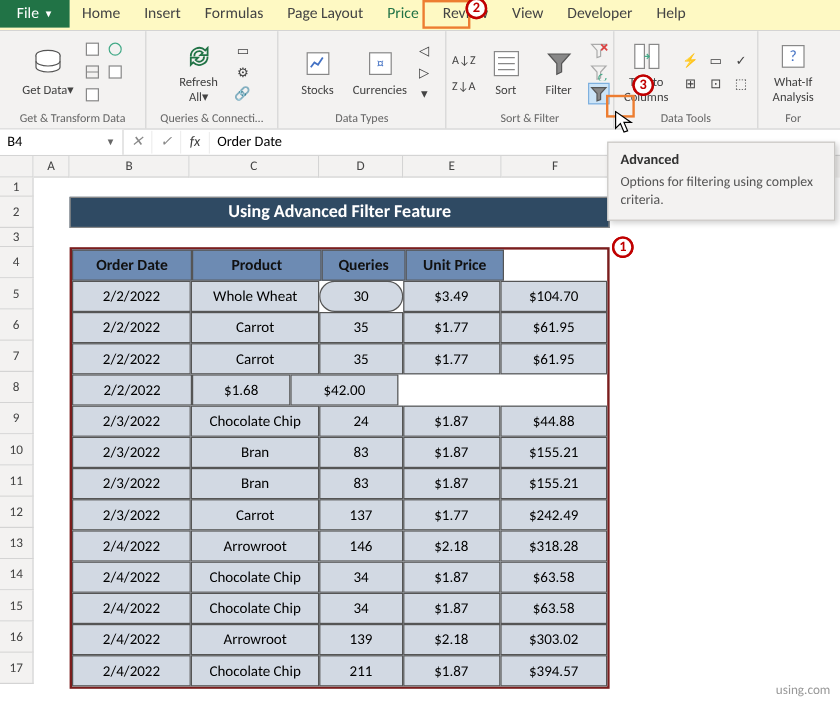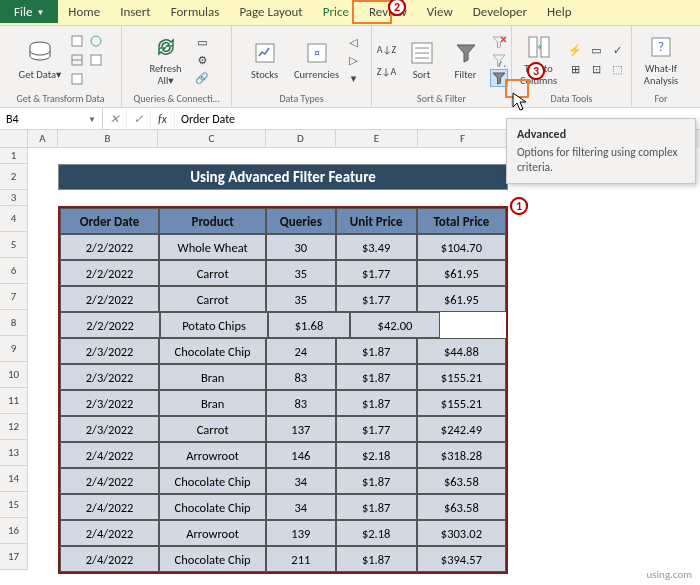--- a/index.html
+++ b/index.html
@@ -342,46 +342,44 @@
       <div class="title-bar" style="left:30px;top:16px;width:450px;height:26px;">
         <span>Using Advanced Filter Feature</span>
       </div>
 
       <div class="dtable" id="dtable" style="left:30px;top:58px;width:450px;">
         <div class="drow dhead">
           <div class="dcell" style="width:100px">Order Date</div>
           <div class="dcell" style="width:108px">Product</div>
           <div class="dcell" style="width:70px">Queries</div>
           <div class="dcell" style="width:82px">Unit Price</div>
-          <div class="dcell" style="width:90px">Total Price</div>
         </div>
       <div class="drow">
             <div class="dcell" style="width: 100px;">2/2/2022</div>
             <div class="dcell" style="width: 108px;">Whole Wheat</div>
-            <div class="dcell" style="width: 70px;">30</div>
+            <div class="dcell" style="width: 70px; border-radius: 13px;">30</div>
             <div class="dcell" style="width: 82px;">$3.49</div>
             <div class="dcell" style="width: 90px;">$104.70</div>
           </div>
           <div class="drow">
             <div class="dcell" style="width: 100px;">2/2/2022</div>
             <div class="dcell" style="width: 108px;">Carrot</div>
             <div class="dcell" style="width: 70px;">35</div>
             <div class="dcell" style="width: 82px;">$1.77</div>
             <div class="dcell" style="width: 90px;">$61.95</div>
           </div>
           <div class="drow">
             <div class="dcell" style="width: 100px;">2/2/2022</div>
             <div class="dcell" style="width: 108px;">Carrot</div>
             <div class="dcell" style="width: 70px;">35</div>
             <div class="dcell" style="width: 82px;">$1.77</div>
             <div class="dcell" style="width: 90px;">$61.95</div>
           </div>
           <div class="drow">
             <div class="dcell" style="width: 100px;">2/2/2022</div>
-            <div class="dcell" style="width: 108px;">Potato Chips</div>
             <div class="dcell" style="width: 82px;">$1.68</div>
             <div class="dcell" style="width: 90px;">$42.00</div>
           </div>
           <div class="drow">
             <div class="dcell" style="width: 100px;">2/3/2022</div>
             <div class="dcell" style="width: 108px;">Chocolate Chip</div>
             <div class="dcell" style="width: 70px;">24</div>
             <div class="dcell" style="width: 82px;">$1.87</div>
             <div class="dcell" style="width: 90px;">$44.88</div>
           </div>

